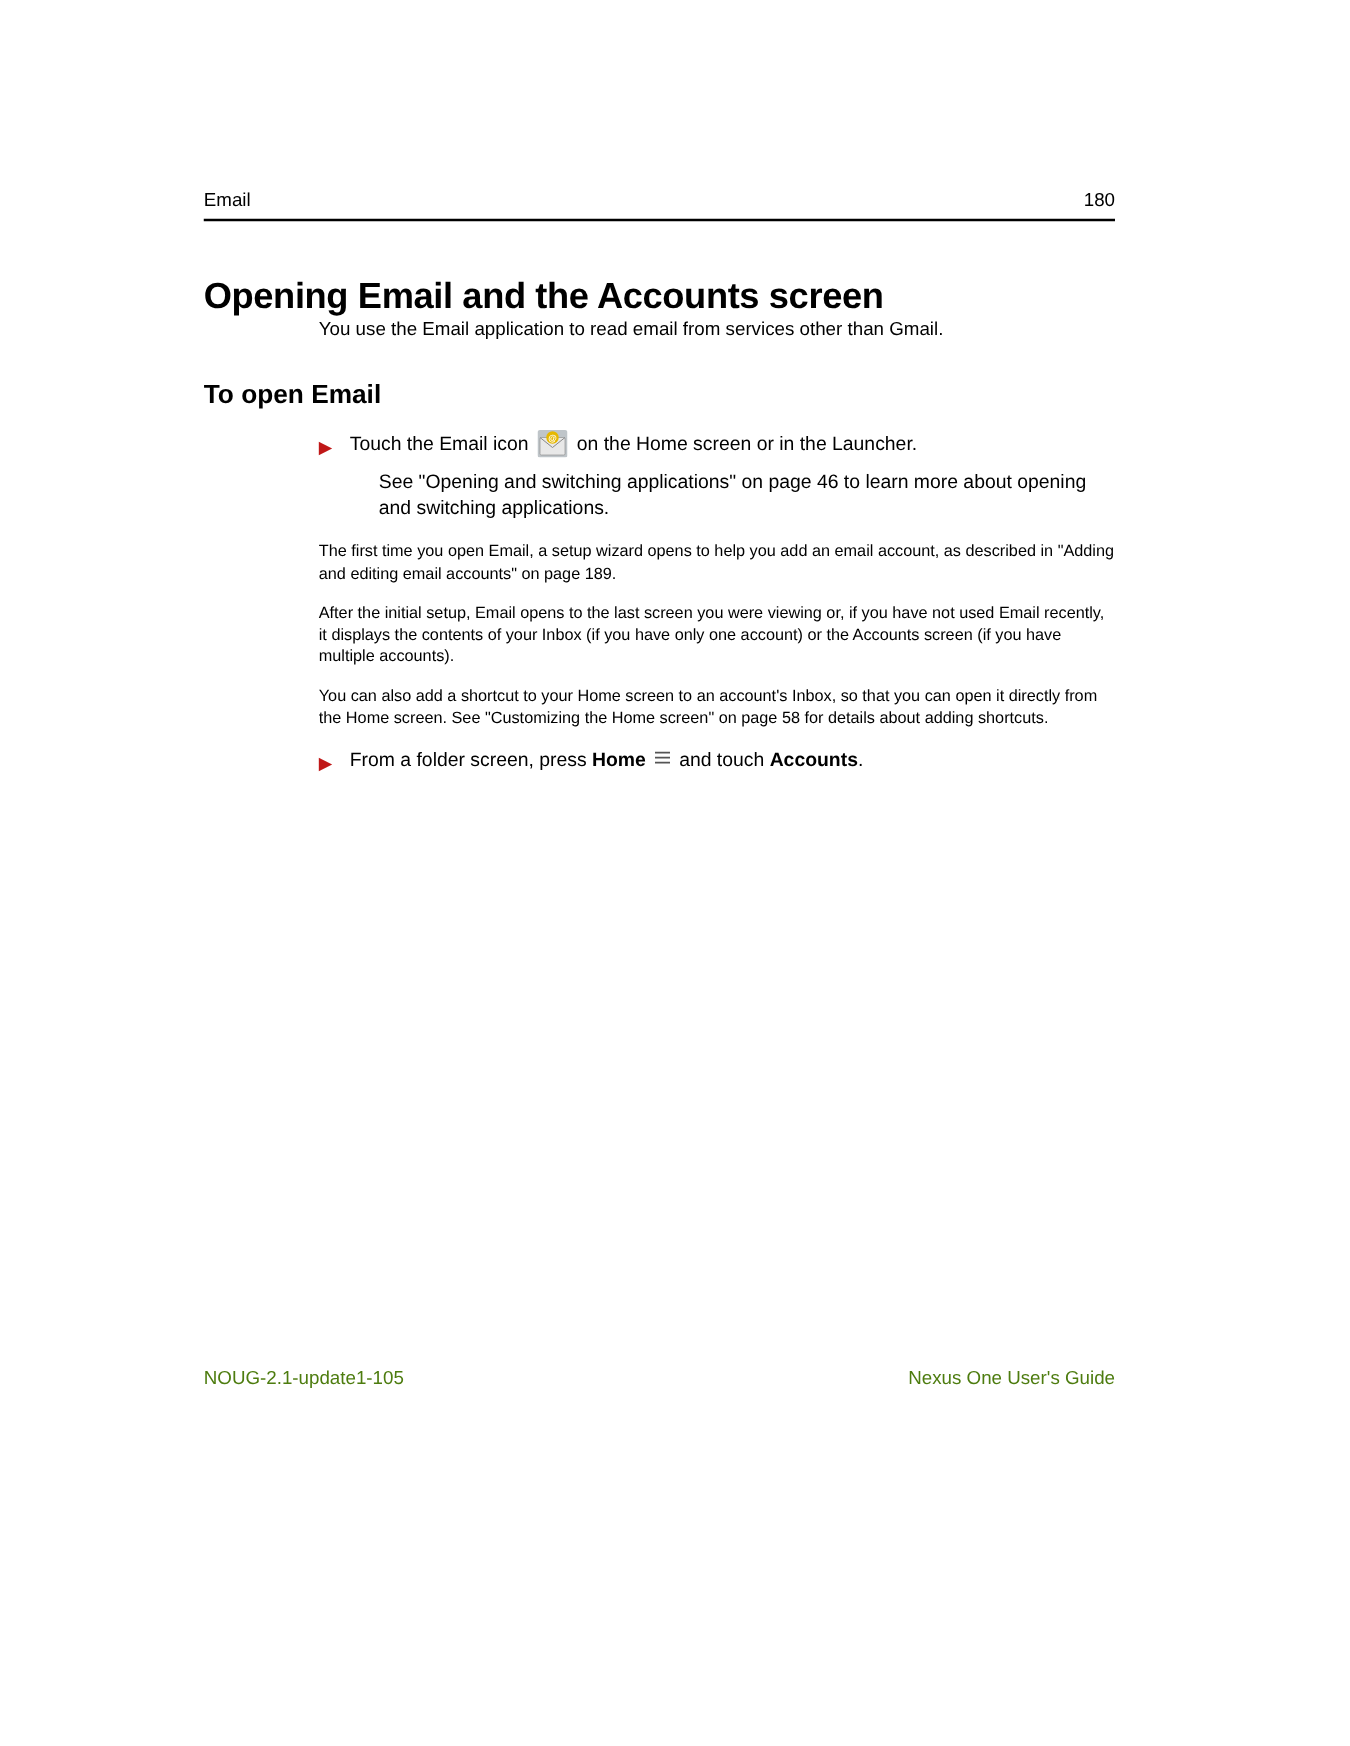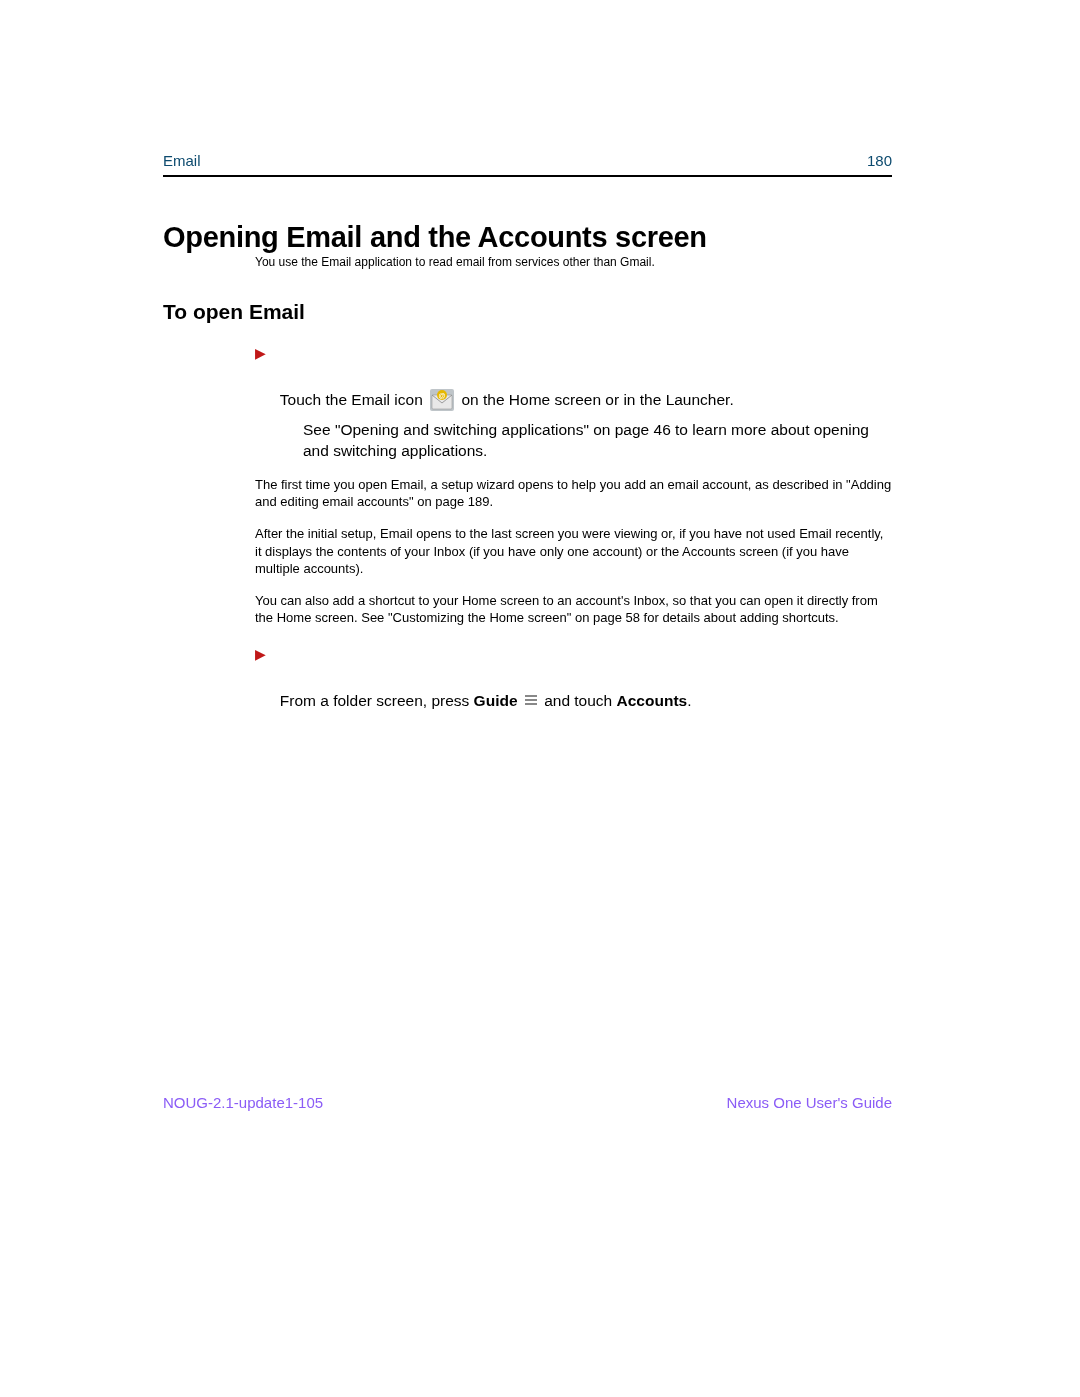--- a/index.html
+++ b/index.html
@@ -20,35 +20,35 @@
       left: 163px;
       right: 188px;
       top: 152px;
       bottom: 0;
     }
     .running-header {
       display: flex;
       justify-content: space-between;
       align-items: baseline;
       font-size: 15px;
-      color: #0c4a6e;
+      color: #000000;
       padding-bottom: 6px;
       border-bottom: 2px solid #000;
       margin-bottom: 44px;
     }
     .main-heading {
       font-size: 29px;
       font-weight: bold;
       letter-spacing: -0.3px;
     }
     .content-block {
       margin-left: 92px;
     }
     .intro-para {
-      font-size: 12px;
+      font-size: 15px;
       line-height: 1.35;
       margin-bottom: 30px;
     }
     .sub-heading {
       font-size: 21px;
       font-weight: bold;
       margin-bottom: 16px;
       margin-left: 0;
     }
     .body-para {
@@ -65,21 +65,20 @@
     }
     .bullet-arrow {
       color: #c01818;
       font-size: 14px;
       margin-right: 14px;
       flex-shrink: 0;
       margin-top: 3px;
     }
     .bullet-text {
       flex: 1;
-      margin-top: 48px;
     }
     .bullet-indent {
       margin-left: 48px;
       font-size: 15.5px;
       line-height: 1.35;
       margin-bottom: 14px;
     }
     .email-icon {
       display: inline-block;
       width: 24px;
@@ -103,21 +102,21 @@
       margin-top: 28px;
     }
     .footer {
       position: absolute;
       left: 163px;
       right: 188px;
       top: 1094px;
       display: flex;
       justify-content: space-between;
       font-size: 15px;
-      color: #8b5cf6;
+      color: #4d7c0f;
     }
   </style>
 </head>
 <body>
 
 <div class="page-container">
 
   <div class="running-header">
     <span>Email</span>
     <span>180</span>
@@ -157,21 +156,21 @@
     <p class="body-para">You can also add a shortcut to your Home screen to an account's Inbox, so that you can open it directly from the Home screen. See "Customizing the Home screen" on page 58 for details about adding shortcuts.</p>
 
   </div>
 
 
   <div class="content-block">
 
     <div class="bullet-row">
       <span class="bullet-arrow">▶</span>
       <span class="bullet-text">
-        <span>From a folder screen, press </span><span class="bold">Guide</span>
+        <span>From a folder screen, press </span><span class="bold">Home</span>
         <span class="menu-icon">
           <svg width="14" height="12" viewBox="0 0 14 12">
             <line x1="1" y1="2" x2="13" y2="2" stroke="#555" stroke-width="1.4"></line>
             <line x1="1" y1="6" x2="13" y2="6" stroke="#555" stroke-width="1.4"></line>
             <line x1="1" y1="10" x2="13" y2="10" stroke="#555" stroke-width="1.4"></line>
           </svg>
         </span><span> and touch </span><span class="bold">Accounts</span><span>.</span>
       </span>
     </div>
 

